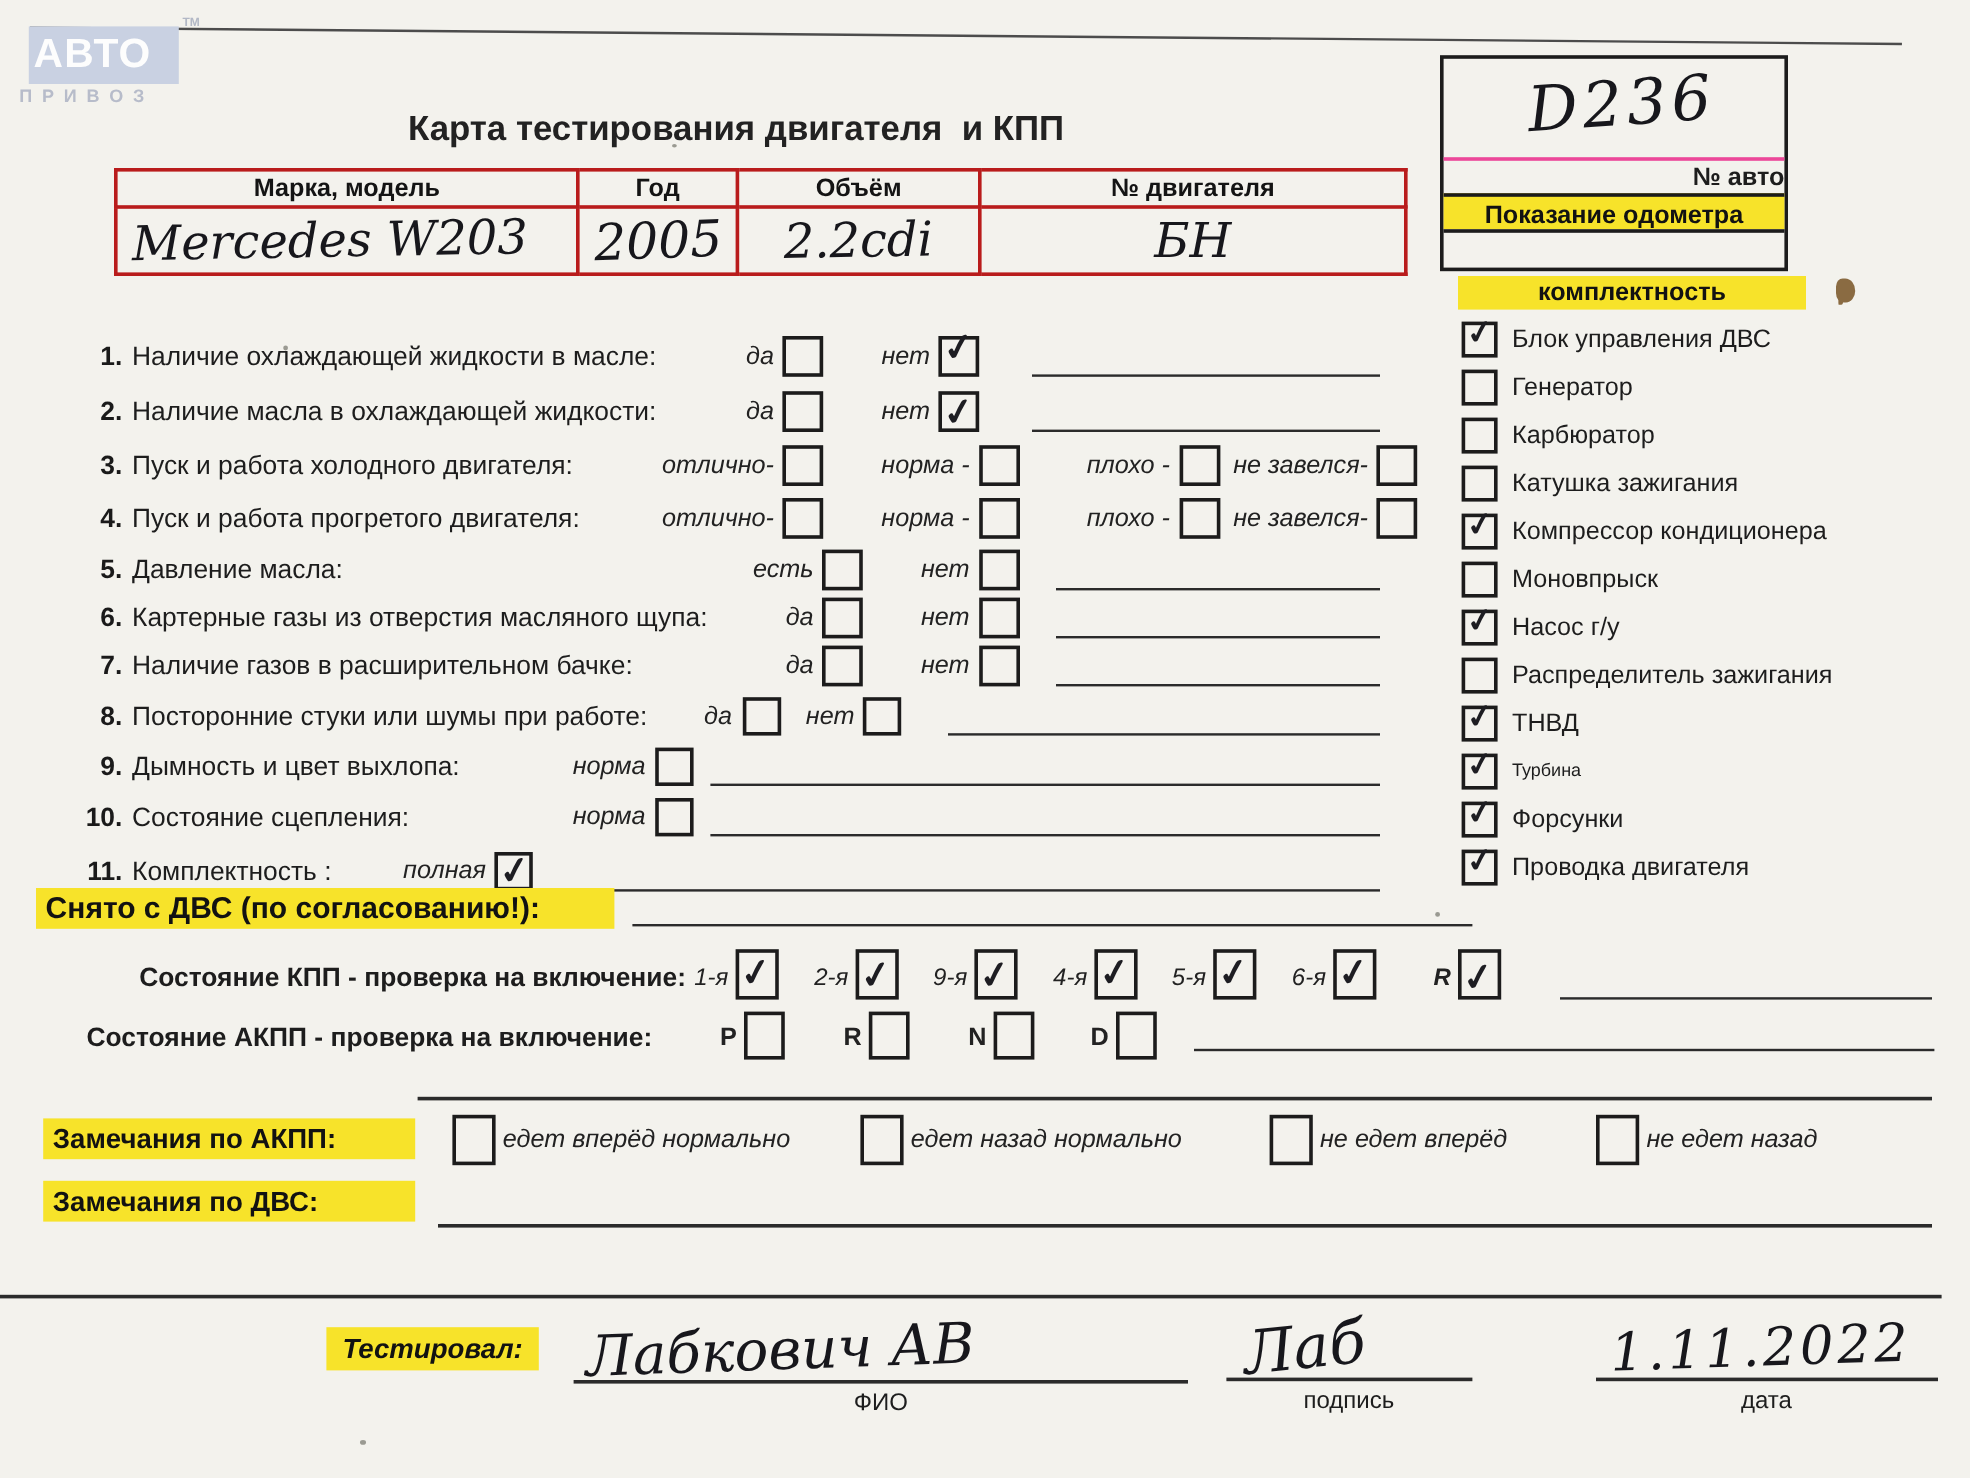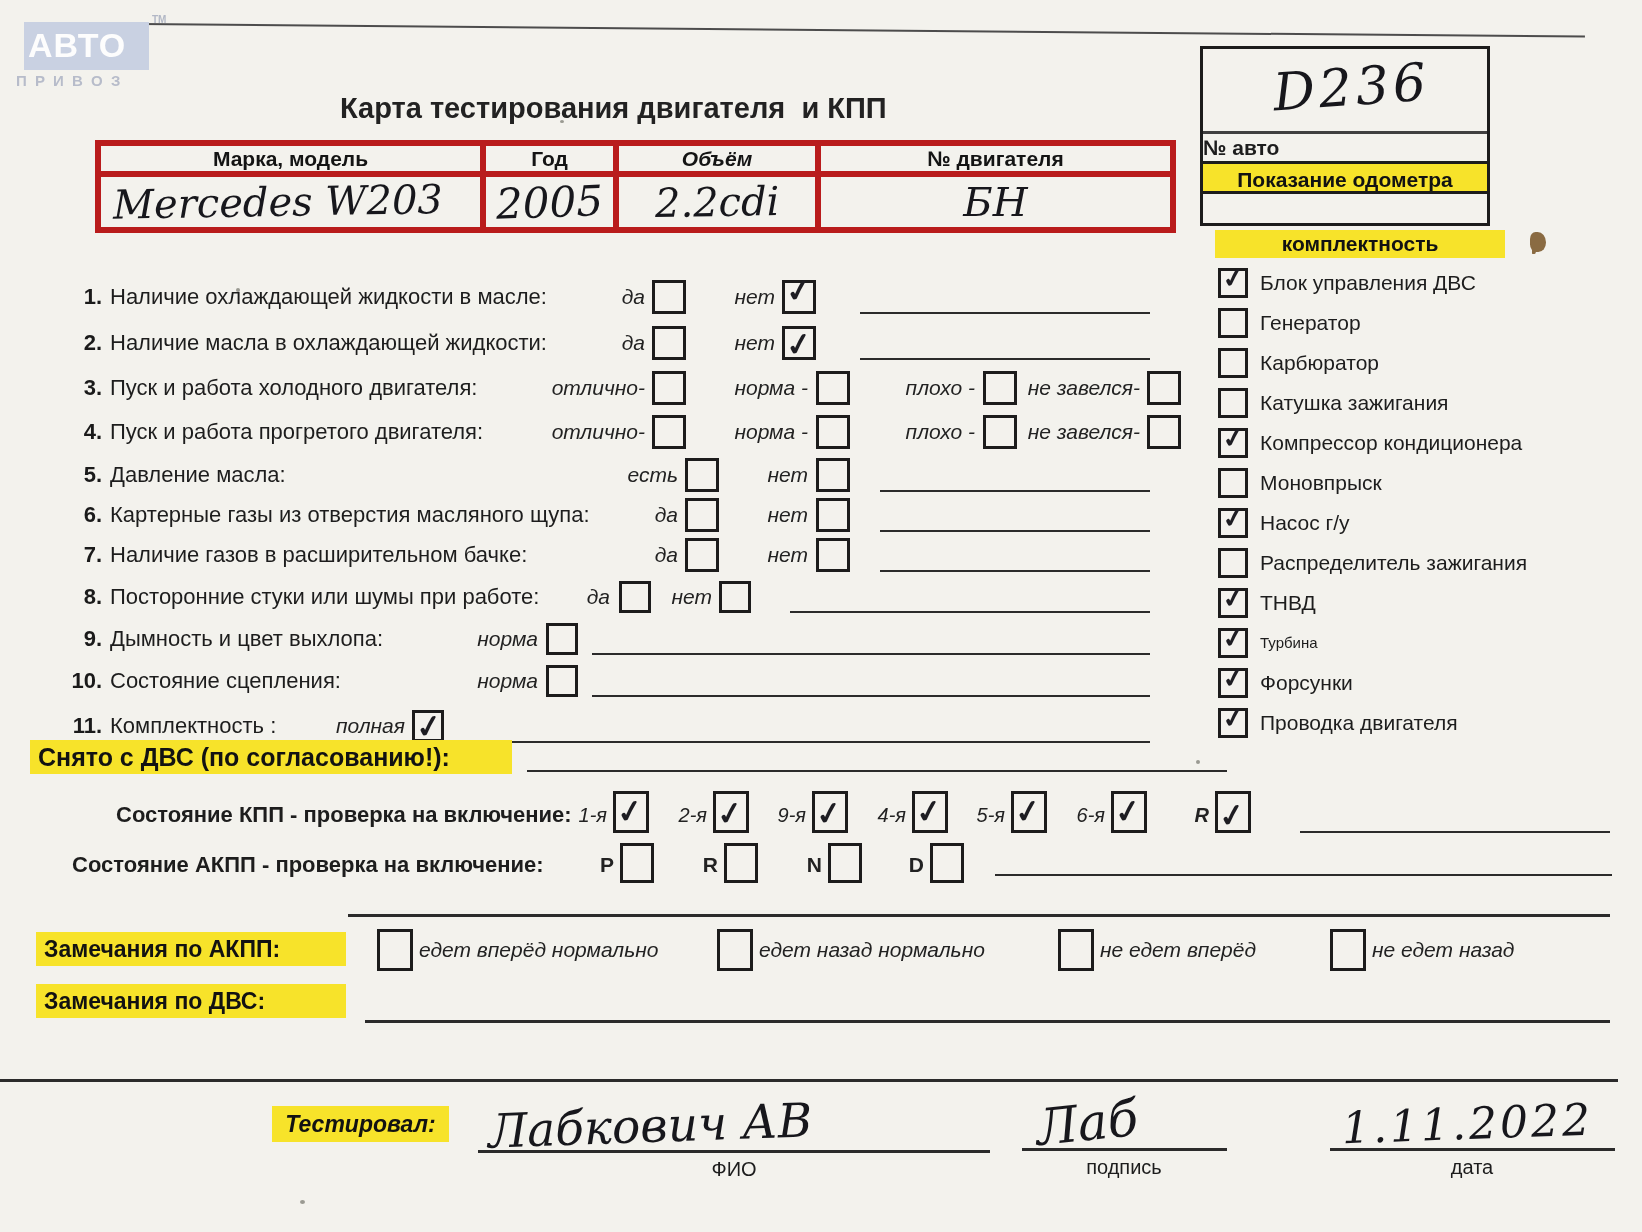--- a/index.html
+++ b/index.html
@@ -11,21 +11,21 @@
   .mark{position:absolute;left:1px;top:-8px;font-family:"DejaVu Serif",serif;font-size:31px;font-weight:bold;color:#1d1d22;transform:rotate(-9deg);line-height:1}
   .mark:empty{display:none}
   .olabel{position:absolute;font-style:italic;font-size:21px;color:#222;text-align:right;white-space:nowrap}
   .line{position:absolute;border-bottom:2px solid #2b2b2b;height:0}
   .ybar{position:absolute;background:#f7e32a;color:#121212;font-weight:bold;box-sizing:border-box}
   .num{position:absolute;font-weight:bold;font-size:22px;width:42px;text-align:right;color:#1a1a1a}
   .clabel{position:absolute;font-size:22px;color:#1d1d1d;white-space:nowrap}
   .th{font-weight:bold;font-size:21px;text-align:center;color:#141414}
   .speck{position:absolute;border-radius:50%;background:#9a9a92}
   table.hdr{border-collapse:collapse;position:absolute}
-  table.hdr td{border:6px solid #b91c1c;padding:0;box-sizing:border-box}
+  table.hdr td{border:3px solid #b91c1c;padding:0;box-sizing:border-box}
 </style>
 </head>
 <body>
 
 <div id="page">
 
   <div class="abs" style="left:25px;top:22px;width:1560px;border-bottom:2px solid #4c4c4c;transform:rotate(0.5deg);transform-origin:left top;"></div>
   <div class="speck" style="left:1530px;top:232px;width:16px;height:20px;background:#8a6b42;border-radius:40% 60% 55% 45%;box-shadow:-4px 8px 0 -6px #8a6b42, 5px -3px 0 -7px #8a6b42;"></div>
   <div class="speck" style="left:236px;top:288px;width:4px;height:4px"></div>
   <div class="speck" style="left:560px;top:120px;width:4px;height:3px"></div>
@@ -39,37 +39,37 @@
     <div class="abs" style="left:2px;top:52px;width:160px;font-weight:bold;font-size:15px;color:#b7bcca;letter-spacing:2px;white-space:nowrap;">П Р И В О З</div>
   </div>
 
   <div class="abs" style="left:340px;top:92px;font-weight:bold;font-size:29px;color:#222;white-space:pre;">Карта тестирования двигателя  и КПП</div>
 
   <table class="hdr" style="left:95px;top:140px;">
     <tbody>
         <tr>
       <td class="th" style="width:385px;height:31px;">Марка, модель</td>
       <td class="th" style="width:133px;">Год</td>
-      <td class="th" style="width:202px;font-style:italic;">Объём</td>
+      <td class="th" style="width:202px;">Объём</td>
       <td class="th" style="width:355px;">№ двигателя</td>
     </tr>
     <tr>
       <td style="height:56px;"><span class="hand" style="font-size:40px;padding-left:12px;display:inline-block;transform:rotate(-1deg);">Mercedes W203</span></td>
       <td style="text-align:center;"><span class="hand" style="font-size:42px;display:inline-block;transform:rotate(-2deg);">2005</span></td>
       <td style="text-align:center;"><span class="hand" style="font-size:40px;display:inline-block;transform:rotate(-1deg);">2.2cdi</span></td>
       <td style="text-align:center;"><span class="hand" style="font-size:40px;display:inline-block;">БН</span></td>
     </tr>
   </tbody>
     </table>
 
   <div class="abs" style="left:1200px;top:46px;width:290px;height:180px;border:3px solid #1c1c1c;box-sizing:border-box;">
     <div style="height:82px;position:relative;">
       <span class="hand" style="position:absolute;left:70px;top:8px;font-size:52px;transform:rotate(-4deg);letter-spacing:4px;">D236</span>
     </div>
-    <div style="height:27px;border-top:3px solid #404040;font-weight:bold;font-size:21px;text-align:left;line-height:28px;">№ авто</div>
+    <div style="height:27px;border-top:3px solid #ec4899;font-weight:bold;font-size:21px;text-align:right;line-height:28px;">№ авто</div>
     <div class="ybar" style="position:static;height:30px;border-top:3px solid #1c1c1c;font-size:21px;text-align:center;line-height:31px;">Показание одометра</div>
     <div style="height:32px;border-top:3px solid #1c1c1c;"></div>
   </div>
 
   <div class="ybar" style="left:1215px;top:230px;width:290px;height:28px;font-size:21px;text-align:center;line-height:28px;">комплектность</div>
 
   <div class="box" style="left:1218px;top:268px;width:30px;height:30px;">
       <span class="mark" style="font-size:27px;top:-7px">✓</span>
     </div>
   <div class="clabel" style="left:1260px;top:268px;font-size:21px;line-height:30px;">Блок управления ДВС</div>

